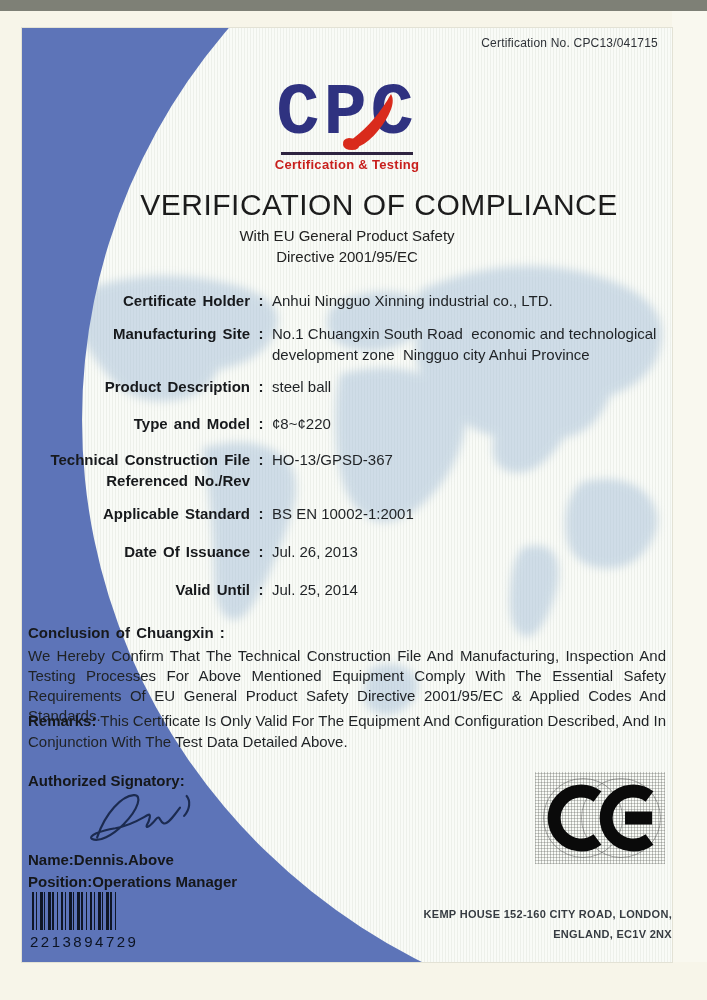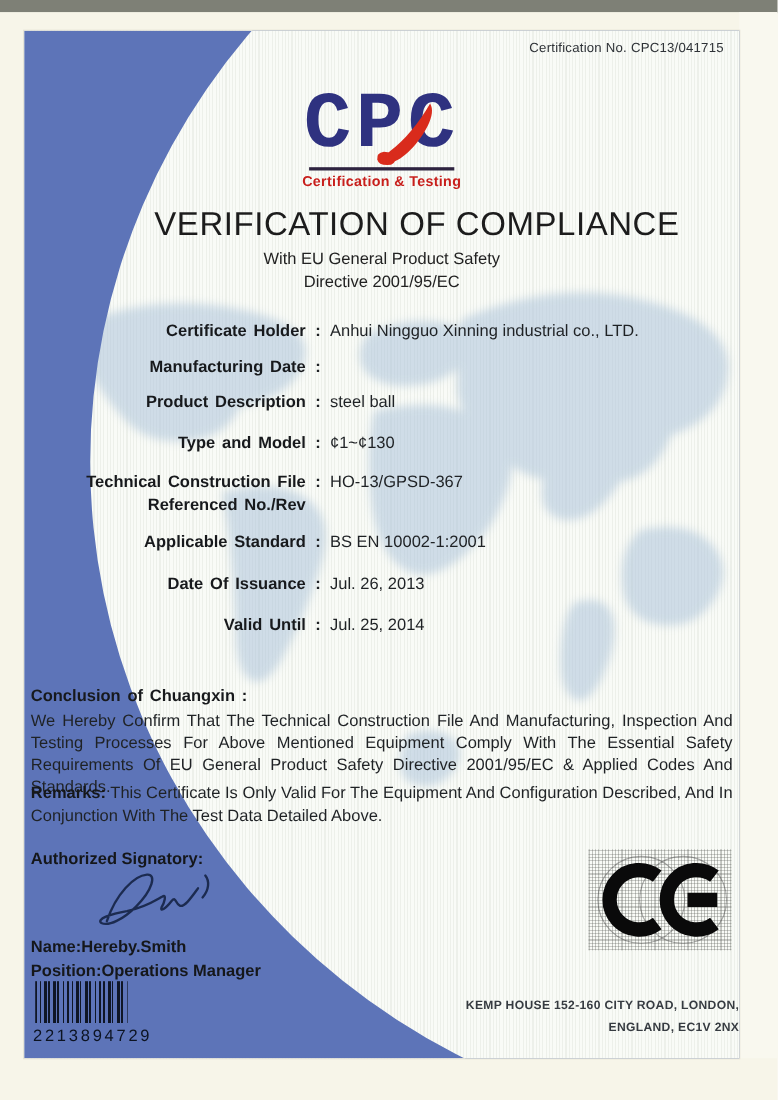--- a/index.html
+++ b/index.html
@@ -42,21 +42,21 @@
   .title{
     position:absolute;top:160px;left:0;width:650px;text-align:center;
     font-size:30px;color:#1c1c1c;letter-spacing:.5px;white-space:nowrap;margin-left:32px;
   }
   .subtitle{position:absolute;left:0;width:650px;text-align:center;font-size:15px;color:#222;}
   .sub1{top:199px;} .sub2{top:220px;}
 
   
   .fields{position:absolute;top:262px;left:0;width:650px;}
   .frow{display:flex;align-items:flex-start;font-size:15px;line-height:21px;color:#1f2225;}
-  .flabel{width:228px;text-align:right;font-weight:bold;word-spacing:2px;color:#17191c;padding-left:28px;}
+  .flabel{width:228px;text-align:right;font-weight:bold;word-spacing:2px;color:#17191c;}
   .fcolon{width:22px;text-align:center;font-weight:bold;}
   .fvalue{flex:1;white-space:pre-wrap;max-width:392px;}
   .mb12{margin-bottom:12px;} .mb11{margin-bottom:11px;} .mb16{margin-bottom:16px;}
   .mb15{margin-bottom:15px;} .mb17{margin-bottom:17px;}
   .two-line .flabel span{display:block;}
 
   .concl{position:absolute;top:596px;left:6px;width:638px;color:#1f2225;}
   .concl-head{font-size:15px;font-weight:bold;word-spacing:2px;color:#17191c;}
   .concl-text{margin-top:5px;font-size:15px;line-height:20px;text-align:justify;}
 
@@ -151,32 +151,33 @@
     <div class="subtitle sub1">With EU General Product Safety</div>
     <div class="subtitle sub2">Directive 2001/95/EC</div>
 
     <div class="fields">
       <div class="frow mb12">
         <div class="flabel">Certificate Holder</div>
         <div class="fcolon">:</div>
         <div class="fvalue">Anhui Ningguo Xinning industrial co., LTD.</div>
       </div>
       <div class="frow mb11">
-        <div class="flabel">Manufacturing Date</div>
-        <div class="fcolon">:</div>
+        <div class="flabel">Manufacturing Site</div>
+        <div class="fcolon">:</div>
+        <div class="fvalue">No.1 Chuangxin South Road  economic and technological development zone  Ningguo city Anhui Province</div>
       </div>
       <div class="frow mb16">
         <div class="flabel">Product Description</div>
         <div class="fcolon">:</div>
         <div class="fvalue">steel ball</div>
       </div>
       <div class="frow mb15">
         <div class="flabel">Type and Model</div>
         <div class="fcolon">:</div>
-        <div class="fvalue">¢1~¢130</div>
+        <div class="fvalue">¢8~¢220</div>
       </div>
       <div class="frow two-line mb12">
         <div class="flabel">
           <span>Technical Construction File</span>
           <span>Referenced No./Rev</span>
         </div>
         <div class="fcolon">:</div>
         <div class="fvalue">HO-13/GPSD-367</div>
       </div>
       <div class="frow mb17">
@@ -207,21 +208,21 @@
     </div>
 
     <div class="signatory">
       <div class="sig-head">Authorized Signatory:</div>
       <svg class="sig-script" viewBox="0 0 210 70">
         <g fill="none" stroke="#1c2b50" stroke-width="2.6" stroke-linecap="round">
           <path d="M40 56 C50 26, 70 6, 84 5 C95 4, 90 22, 72 40 C58 54, 42 62, 34 58 C28 54, 44 48, 62 45 C82 41, 92 34, 101 29 C106 26, 103 36, 100 41 C98 46, 104 43, 111 34 C116 28, 115 37, 120 39 C125 41, 132 31, 140 20"></path>
           <path d="M148 6 C153 12, 152 22, 145 30"></path>
         </g>
       </svg>
-      <div class="sig-name">Name:Hereby.Smith</div>
+      <div class="sig-name">Name:Dennis.Above</div>
       <div class="sig-pos">Position:Operations Manager</div>
     </div>
 
     <div class="ce">
       <div class="ce-circle ce-c1"></div>
       <div class="ce-circle ce-c2"></div>
       <span class="sr">CE</span>
       <svg width="130" height="92" viewBox="0 0 130 92">
         <g fill="none" stroke="#0a0a0a" stroke-width="13">
           <path d="M62.5 24.5 A27 27 0 1 0 62.5 67.5"></path>

